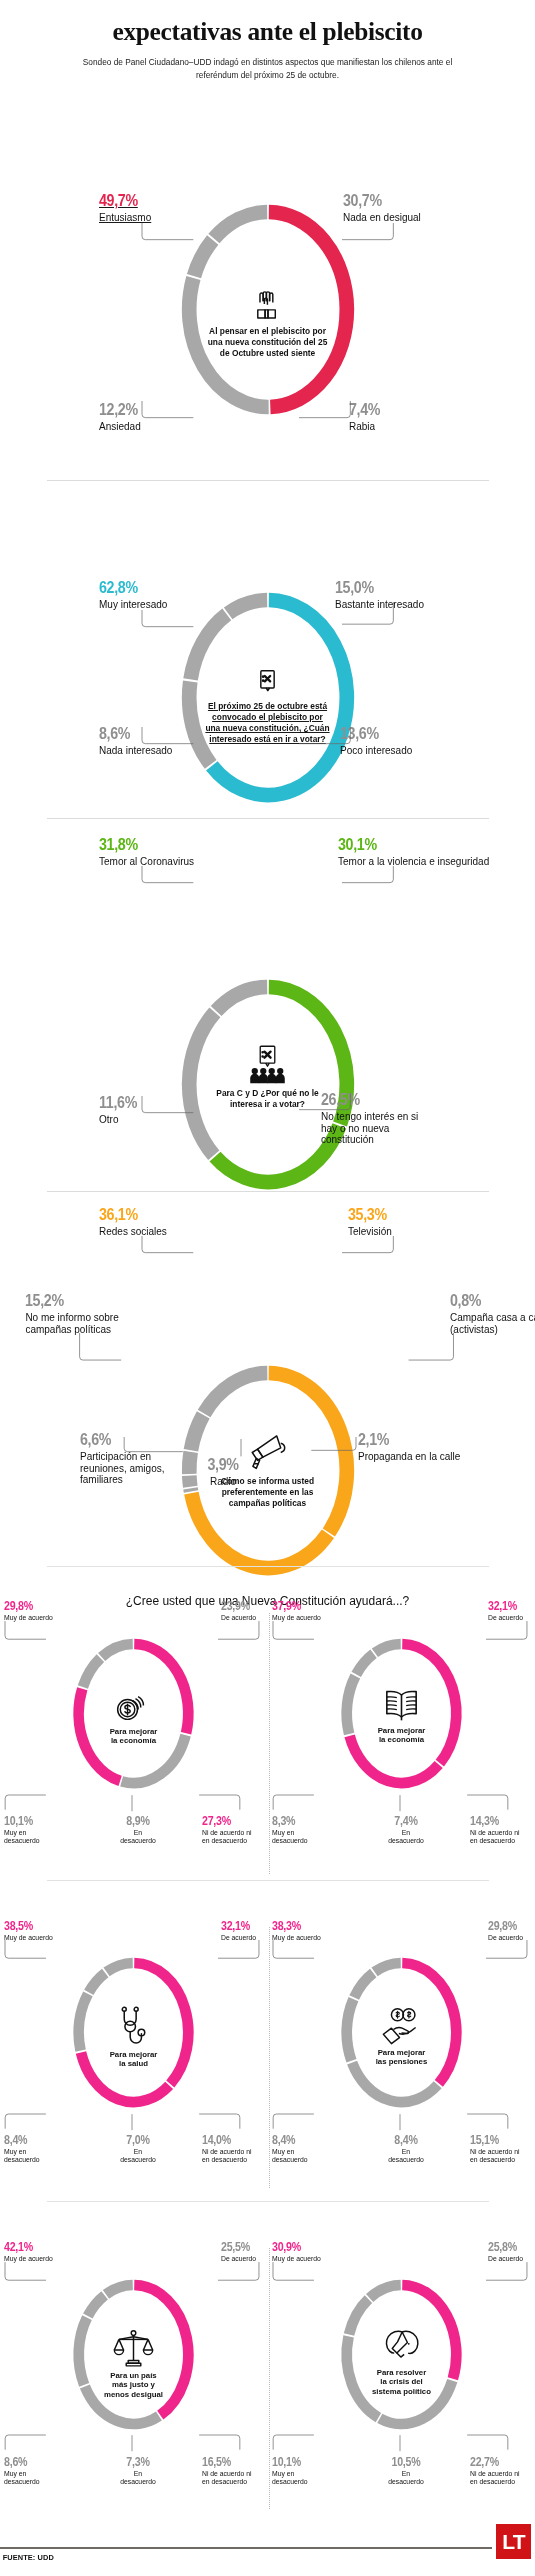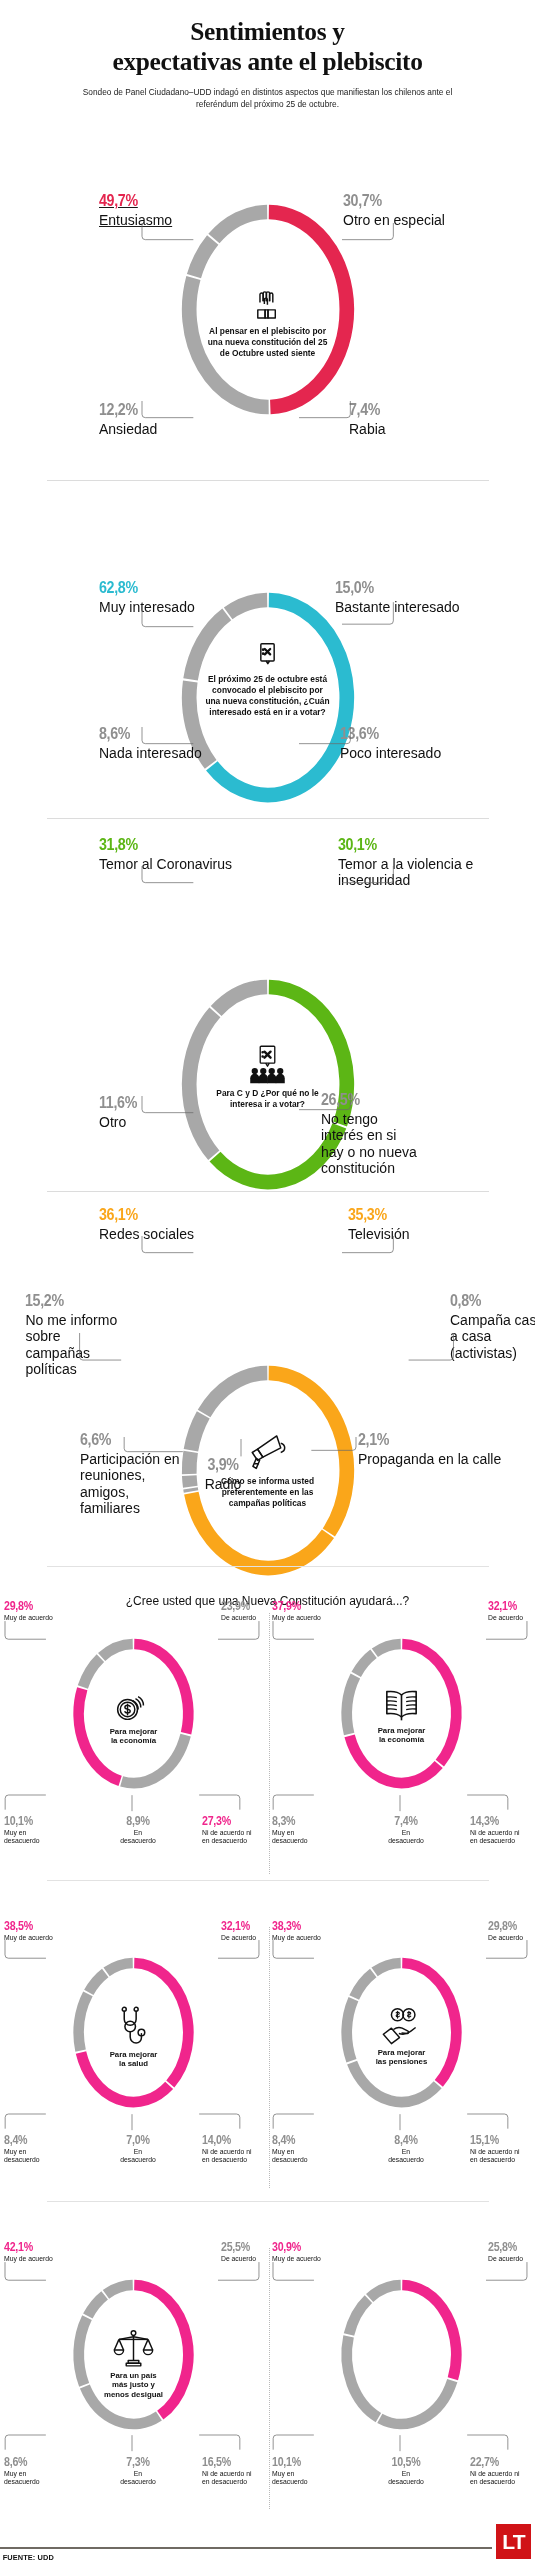--- a/index.html
+++ b/index.html
@@ -54,21 +54,21 @@
     font-family: "Liberation Sans Narrow", "Liberation Sans", sans-serif;
     font-weight: 700;
     font-size: 17.4px;
     line-height: 0.98;
     letter-spacing: -0.4px;
     transform: scaleX(0.82);
     transform-origin: left center;
     white-space: nowrap;
   }
   .lbl .cap {
-    font-size: 14px; line-height: 1.18; color:#111; margin-top:2.7px;
+    font-size: 10px; line-height: 1.18; color:#111; margin-top:2.7px;
     white-space: nowrap;
   }
   .lbl .cap.wrap { white-space: normal; }
   .lbl.c { text-align: center; }
   .lbl.c .pct { transform-origin: center center; }
 
   .gray  { color: #8f8f8f; }
   .red   { color: #E4264F; }
   .cyan  { color: #2BBBD0; }
   .green { color: #5CB615; }
@@ -118,21 +118,20 @@
     font-size: 21px; letter-spacing:-0.7px; line-height:1;
   }
 </style>
 </head>
 <body>
 
 <div class="page">
 
   <div class="header">
     <div class="title">
-      <div>Sentimientos y</div>
       <div>expectativas ante el plebiscito</div>
     </div>
     <div class="subtitle">Sondeo de Panel Ciudadano–UDD indagó en distintos aspectos que manifiestan los chilenos ante el referéndum del próximo 25 de octubre.</div>
   </div>
 
   <div id="big-donuts">
       <div class="donut-wrap" style="position: absolute; left: 0px; top: 0px;">
         <div class="donut" style="top: 197px;">
           <svg width="187" height="225" viewBox="0 0 280 336">
             <path d="M 141.24 22.01 A 118 146 0 0 1 143.46 313.94" fill="none" stroke="#E4264F" stroke-width="22"></path>
@@ -159,21 +158,21 @@
       </div>
       <div class="donut-wrap" style="position: absolute; left: 0px; top: 0px;">
         <div class="donut" style="top: 585px;">
           <svg width="187" height="225" viewBox="0 0 280 336">
             <path d="M 141.24 22.01 A 118 146 0 1 1 55.87 270.37" fill="none" stroke="#2BBBD0" stroke-width="22"></path>
             <path d="M 54.15 268.17 A 118 146 0 0 1 23.61 143.95" fill="none" stroke="#A8A8A8" stroke-width="22"></path>
             <path d="M 24.04 140.94 A 118 146 0 0 1 78.24 43.59" fill="none" stroke="#A8A8A8" stroke-width="22"></path>
             <path d="M 80.36 42.02 A 118 146 0 0 1 138.76 22.01" fill="none" stroke="#A8A8A8" stroke-width="22"></path>
           </svg>
         </div>
-        <div class="center-txt" style="top: 639px;">
+        <div class="center-txt" style="top: 666px; text-decoration: underline;">
           <div class="center-icon" style="display: flex; justify-content: center;">
             <svg width="32" height="32" viewBox="0 0 48 48" fill="none" stroke="#111" stroke-width="2.2" stroke-linejoin="round">
               <rect x="14" y="7" width="20" height="26" rx="1.5"></rect>
               <path d="M20 15l8 8M28 15l-8 8" stroke-width="3.4" stroke-linecap="round"></path>
               <path d="M22 33l2.5 4 2.5-4"></path>
               <circle cx="17.5" cy="16" r="1" fill="#111"></circle>
               <circle cx="17.5" cy="22" r="1" fill="#111"></circle>
             </svg>
           </div>
           <div class="center-label">El próximo 25 de octubre está convocado el plebiscito por una nueva constitución, ¿Cuán interesado está en ir a votar?</div>
@@ -238,21 +237,21 @@
           <div class="center-label">Cómo se informa usted preferentemente en las campañas políticas</div>
         </div>
       </div>
       <div class="divider" style="position: absolute; left: 47px; top: 1191px;"></div>
       <div class="lbl " style="left: 99px; top: 192px; width: auto; text-decoration: underline;">
         <div class="pct red">49,7%</div>
         <div class="cap">Entusiasmo</div>
       </div>
       <div class="lbl " style="left: 343px; top: 192px; width: auto;">
         <div class="pct gray">30,7%</div>
-        <div class="cap">Otro en especial</div>
+        <div class="cap">Nada en desigual</div>
       </div>
       <div class="lbl " style="left: 99px; top: 401px; width: 100px;">
         <div class="pct gray">12,2%</div>
         <div class="cap">Ansiedad</div>
       </div>
       <div class="lbl " style="left: 349px; top: 401px; width: 100px;">
         <div class="pct gray">7,4%</div>
         <div class="cap">Rabia</div>
       </div>
       <div class="lbl " style="left: 99px; top: 579px; width: auto;">
@@ -820,21 +819,36 @@
         <svg width="47" height="20" viewBox="0 0 70 30">
           <path d="M61 22 v-17 a5 5 0 00-5-5 H0" fill="none" stroke="#6b6b6b" stroke-width="1.1"></path>
         </svg>
       </div>
       <div class="small-wrap" style="left: 336px; top: 2274px; width: 131px; height: 161px;"><svg width="131" height="161" viewBox="0 0 196 240">
           <path d="M 99.14 16.01 A 82 104 0 0 1 174.84 156.32" fill="none" stroke="#F0258C" stroke-width="16"></path>
           <path d="M 174.01 159.03 A 82 104 0 0 1 65.54 215.50" fill="none" stroke="#A8A8A8" stroke-width="16"></path>
           <path d="M 63.45 214.32 A 82 104 0 0 1 18.81 93.01" fill="none" stroke="#A8A8A8" stroke-width="16"></path>
           <path d="M 19.43 90.22 A 82 104 0 0 1 48.47 37.12" fill="none" stroke="#A8A8A8" stroke-width="16"></path>
           <path d="M 50.31 35.40 A 82 104 0 0 1 96.86 16.01" fill="none" stroke="#A8A8A8" stroke-width="16"></path>
-        </svg></div>
+        </svg><div class="small-center" style="top: 54px;">
+          <div style="display: flex; justify-content: center; margin-bottom: 2.7px;">
+            <svg width="39" height="37" viewBox="0 0 58 56" fill="none" stroke="#111" stroke-width="2.2" stroke-linejoin="round">
+              <path d="M30 6c7-3 16 0 21 7 4 6 4 16-2 22-3 3-7 4-10 3"></path>
+              <path d="M30 6c-7-3-16 0-21 7-4 6-4 16 2 22 2 2 5 3 7 3"></path>
+              <path d="M30 6l8 16-16 16-7-7 8-10z"></path>
+              <path d="M22 38l6 6 5-4"></path>
+              <circle cx="40" cy="24" r="1.4" fill="#111" stroke="none"></circle>
+            </svg>
+          </div>
+          <div class="slabel">
+            <div>Para resolver</div>
+            <div>la crisis del</div>
+            <div>sistema político</div>
+          </div>
+        </div></div>
       <div class="slbl " style="left: 272px; top: 2241px;">
         <div class="pct pink">30,9%</div>
         <div class="cap">
           <div>Muy de acuerdo</div>
         </div>
       </div>
       <div class="slbl " style="left: 488px; top: 2241px;">
         <div class="pct gray">25,8%</div>
         <div class="cap">
           <div>De acuerdo</div>

